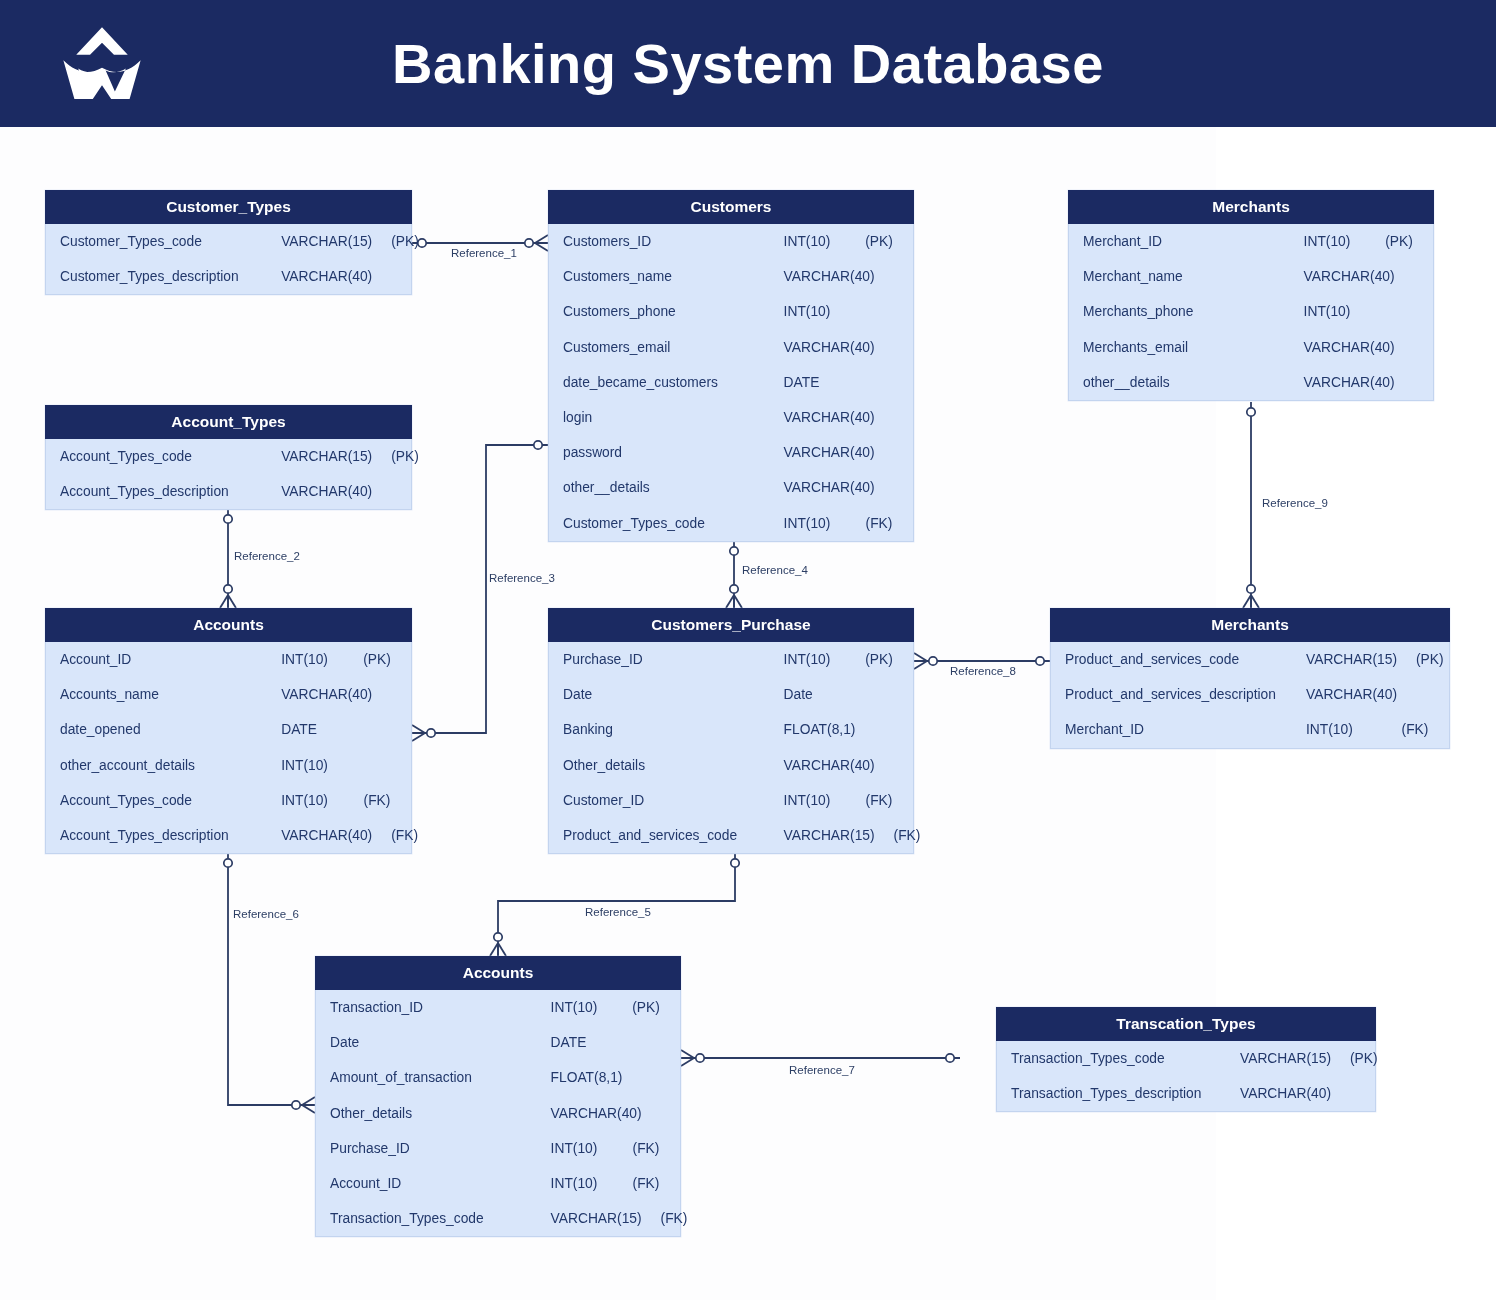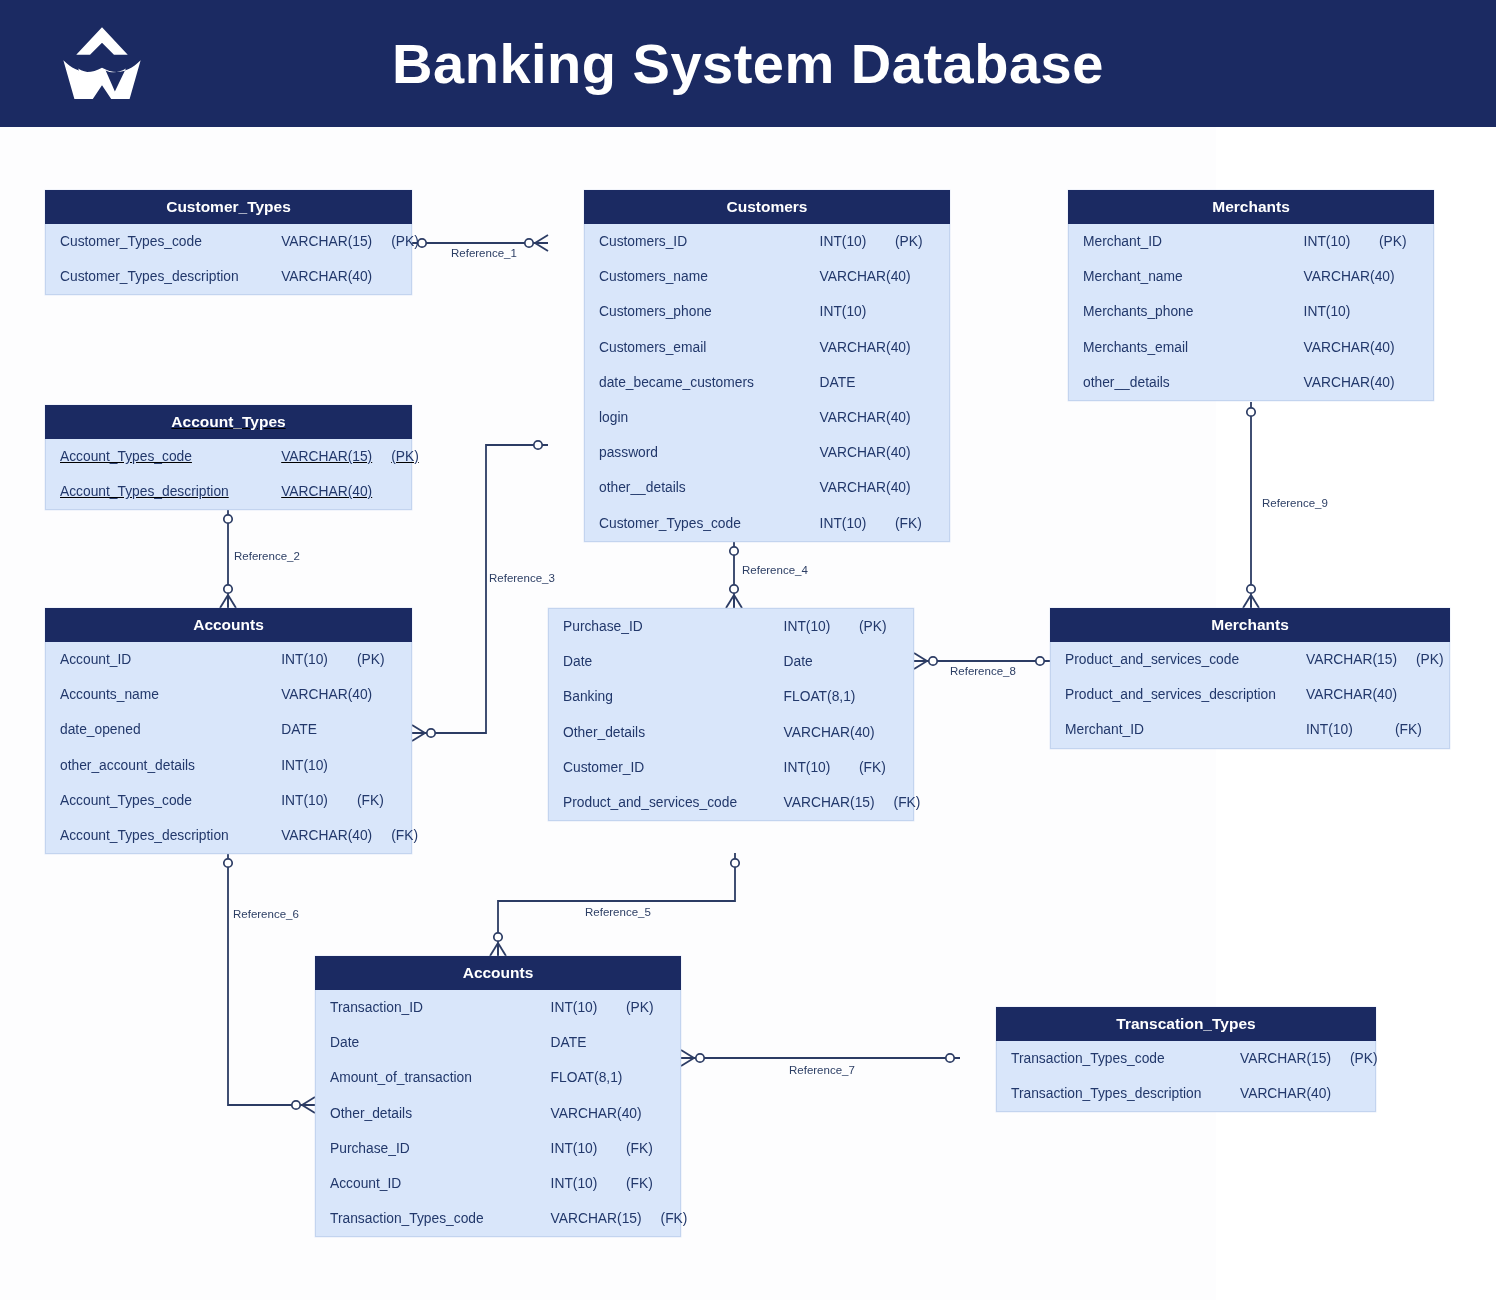--- a/index.html
+++ b/index.html
@@ -40,21 +40,21 @@
     background:var(--header-bg,#1b2a62); color:#ffffff;
     font-size:15.5px; font-weight:700;
     margin:-1px -1px 0 -1px;
   }
   .trow {
     display:flex; align-items:center; height:35.2px;
     padding:0 14px; color:var(--row-text,#22386b); font-size:13.8px;gap:19px;
   }
   .c-name { flex:0 0 60%; white-space:nowrap; overflow:hidden; }
   .c-type { flex:1; white-space:nowrap; }
-  .c-key  { width:40px; text-align:left; white-space:nowrap; }
+  .c-key  { width:40px; text-align:center; white-space:nowrap; }
 </style>
 </head>
 <body>
 
 <div class="canvas">
 
   <header class="banner">
     <span class="logo">
       <svg viewBox="0 0 100 100" width="92" height="92" aria-hidden="true">
         <polygon fill="#ffffff" points="50,10 78,40 63,40 50,27 37,40 22,40"></polygon>
@@ -159,21 +159,21 @@
     <span class="c-type">VARCHAR(15)</span>
     <span class="c-key">(PK)</span>
   </div>
           <div class="trow">
     <span class="c-name">Customer_Types_description</span>
     <span class="c-type">VARCHAR(40)</span>
     <span class="c-key"></span>
   </div>
         </div>
   </div>
-      <div class="table" style="left: 548px; top: 190px; width: 366px; margin-left: 36px;">
+      <div class="table" style="left: 548px; top: 190px; width: 366px;">
     <div class="thead">Customers</div>
     <div class="tbody">
           <div class="trow">
     <span class="c-name">Customers_ID</span>
     <span class="c-type">INT(10)</span>
     <span class="c-key">(PK)</span>
   </div>
           <div class="trow">
     <span class="c-name">Customers_name</span>
     <span class="c-type">VARCHAR(40)</span>
@@ -239,21 +239,21 @@
     <span class="c-type">VARCHAR(40)</span>
     <span class="c-key"></span>
   </div>
           <div class="trow">
     <span class="c-name">other__details</span>
     <span class="c-type">VARCHAR(40)</span>
     <span class="c-key"></span>
   </div>
         </div>
   </div>
-      <div class="table" style="left: 45px; top: 405px; width: 367px; text-decoration: underline;">
+      <div class="table" style="left: 45px; top: 405px; width: 367px;">
     <div class="thead">Account_Types</div>
     <div class="tbody">
           <div class="trow">
     <span class="c-name">Account_Types_code</span>
     <span class="c-type">VARCHAR(15)</span>
     <span class="c-key">(PK)</span>
   </div>
           <div class="trow">
     <span class="c-name">Account_Types_description</span>
     <span class="c-type">VARCHAR(40)</span>
@@ -290,20 +290,21 @@
     <span class="c-key">(FK)</span>
   </div>
           <div class="trow">
     <span class="c-name">Account_Types_description</span>
     <span class="c-type">VARCHAR(40)</span>
     <span class="c-key">(FK)</span>
   </div>
         </div>
   </div>
       <div class="table" style="left: 548px; top: 608px; width: 366px;">
+    <div class="thead">Customers_Purchase</div>
     <div class="tbody">
           <div class="trow">
     <span class="c-name">Purchase_ID</span>
     <span class="c-type">INT(10)</span>
     <span class="c-key">(PK)</span>
   </div>
           <div class="trow">
     <span class="c-name">Date</span>
     <span class="c-type">Date</span>
     <span class="c-key"></span>

